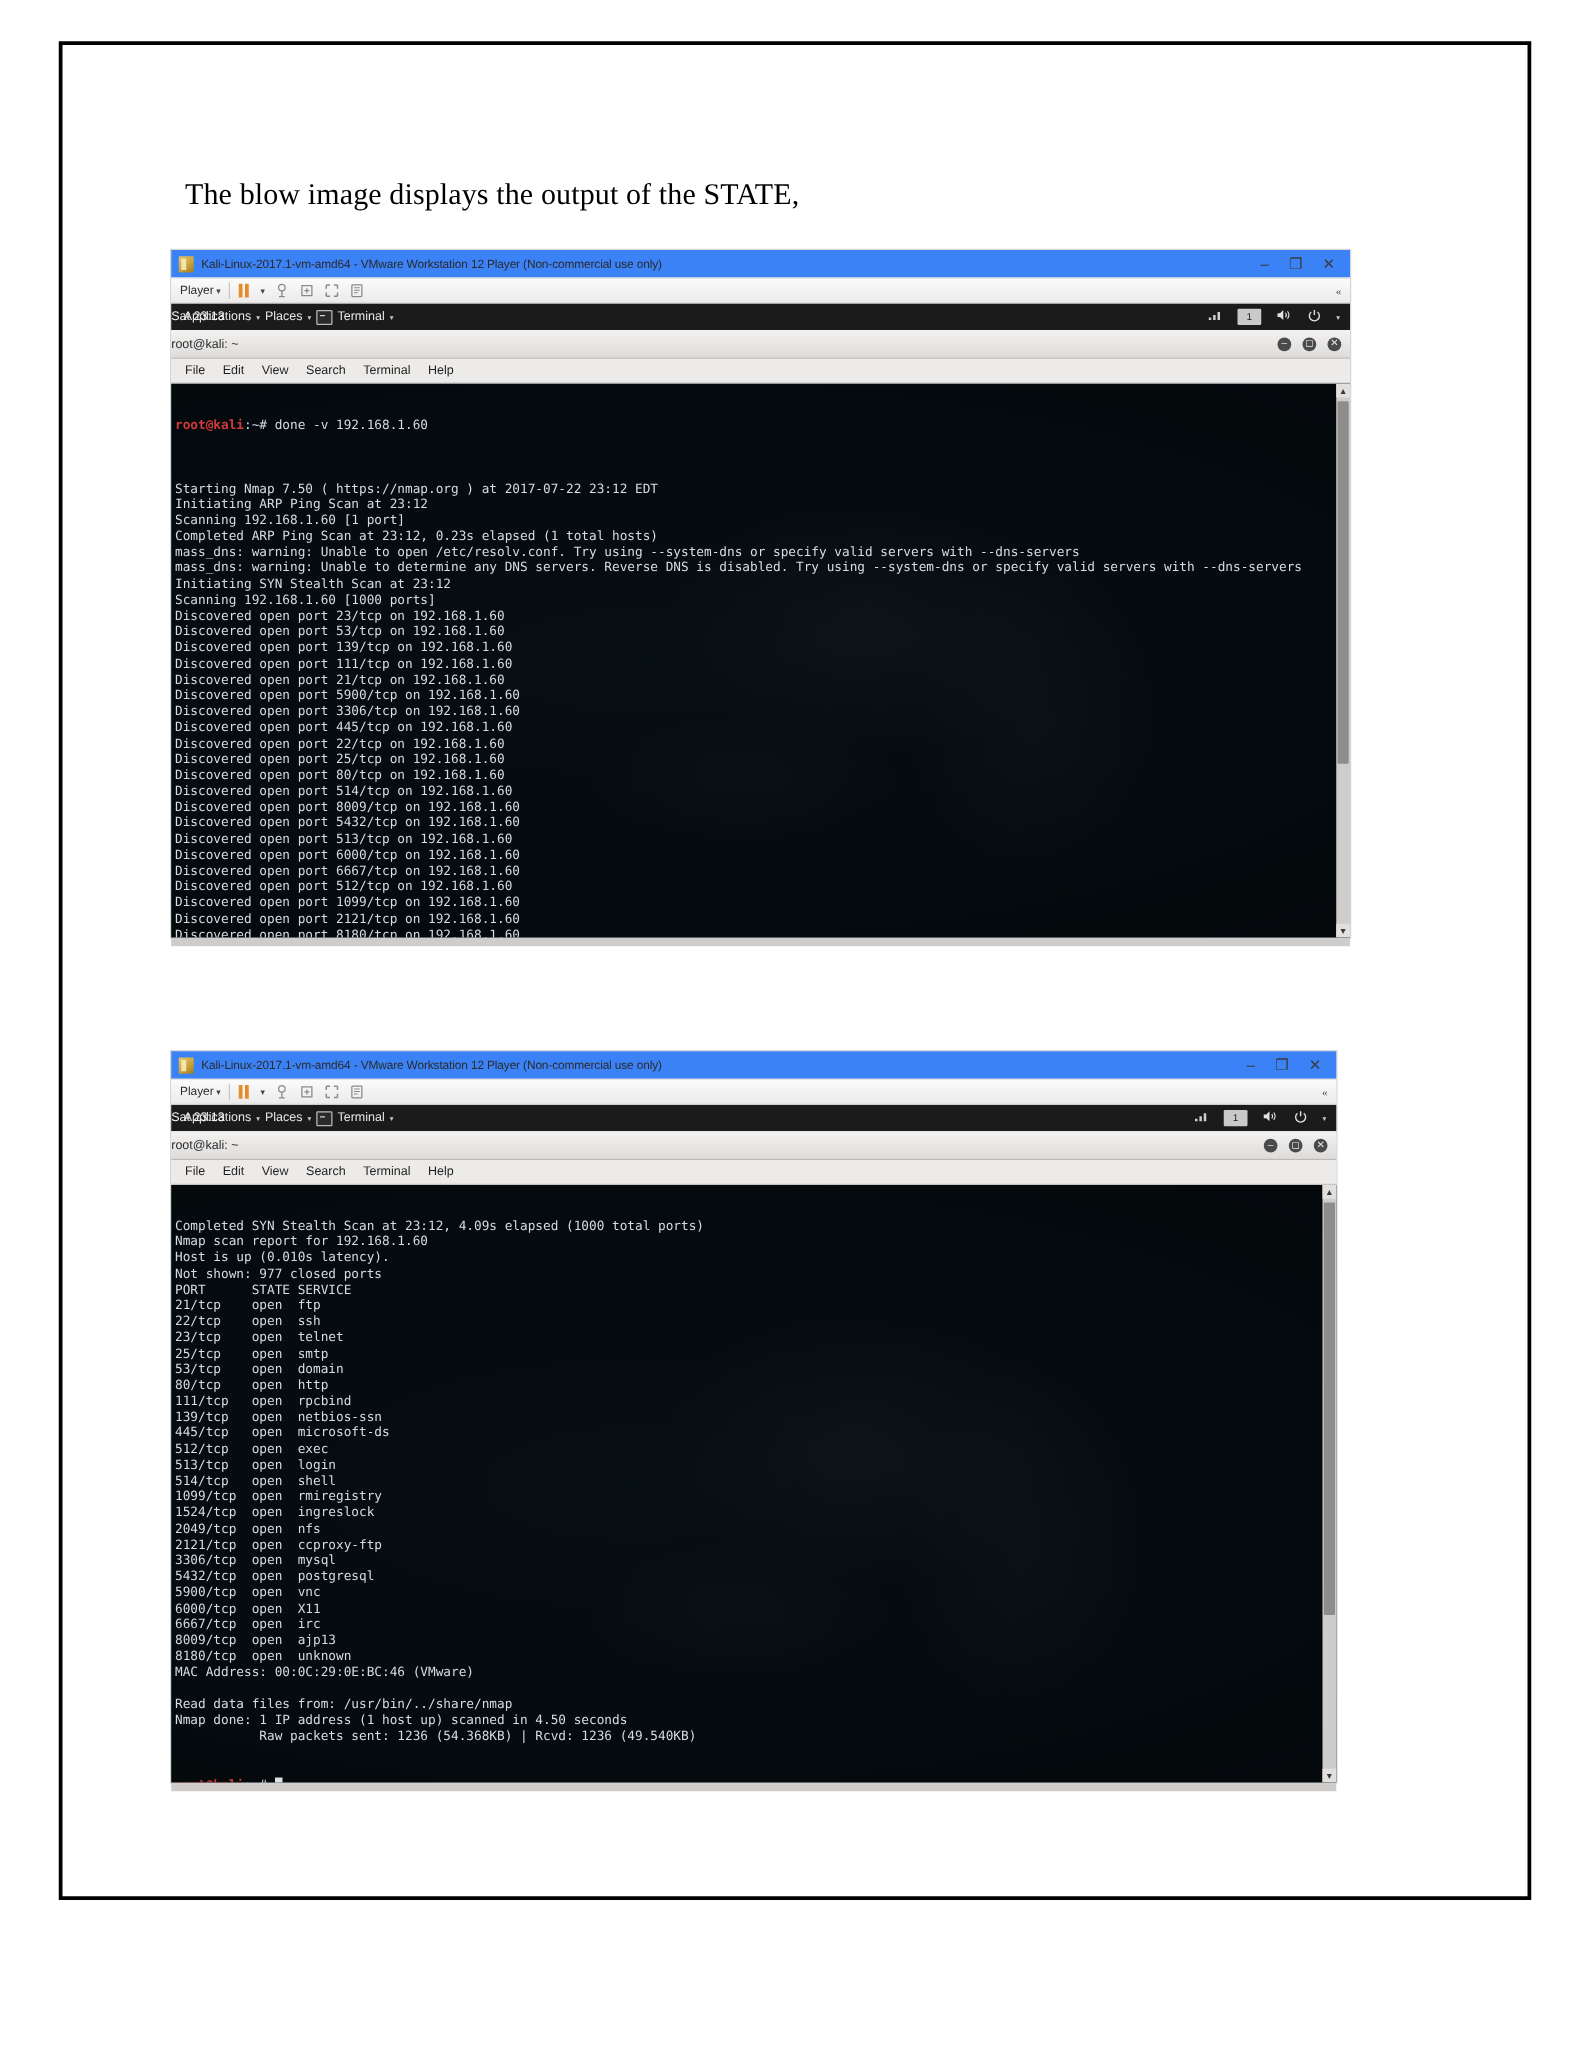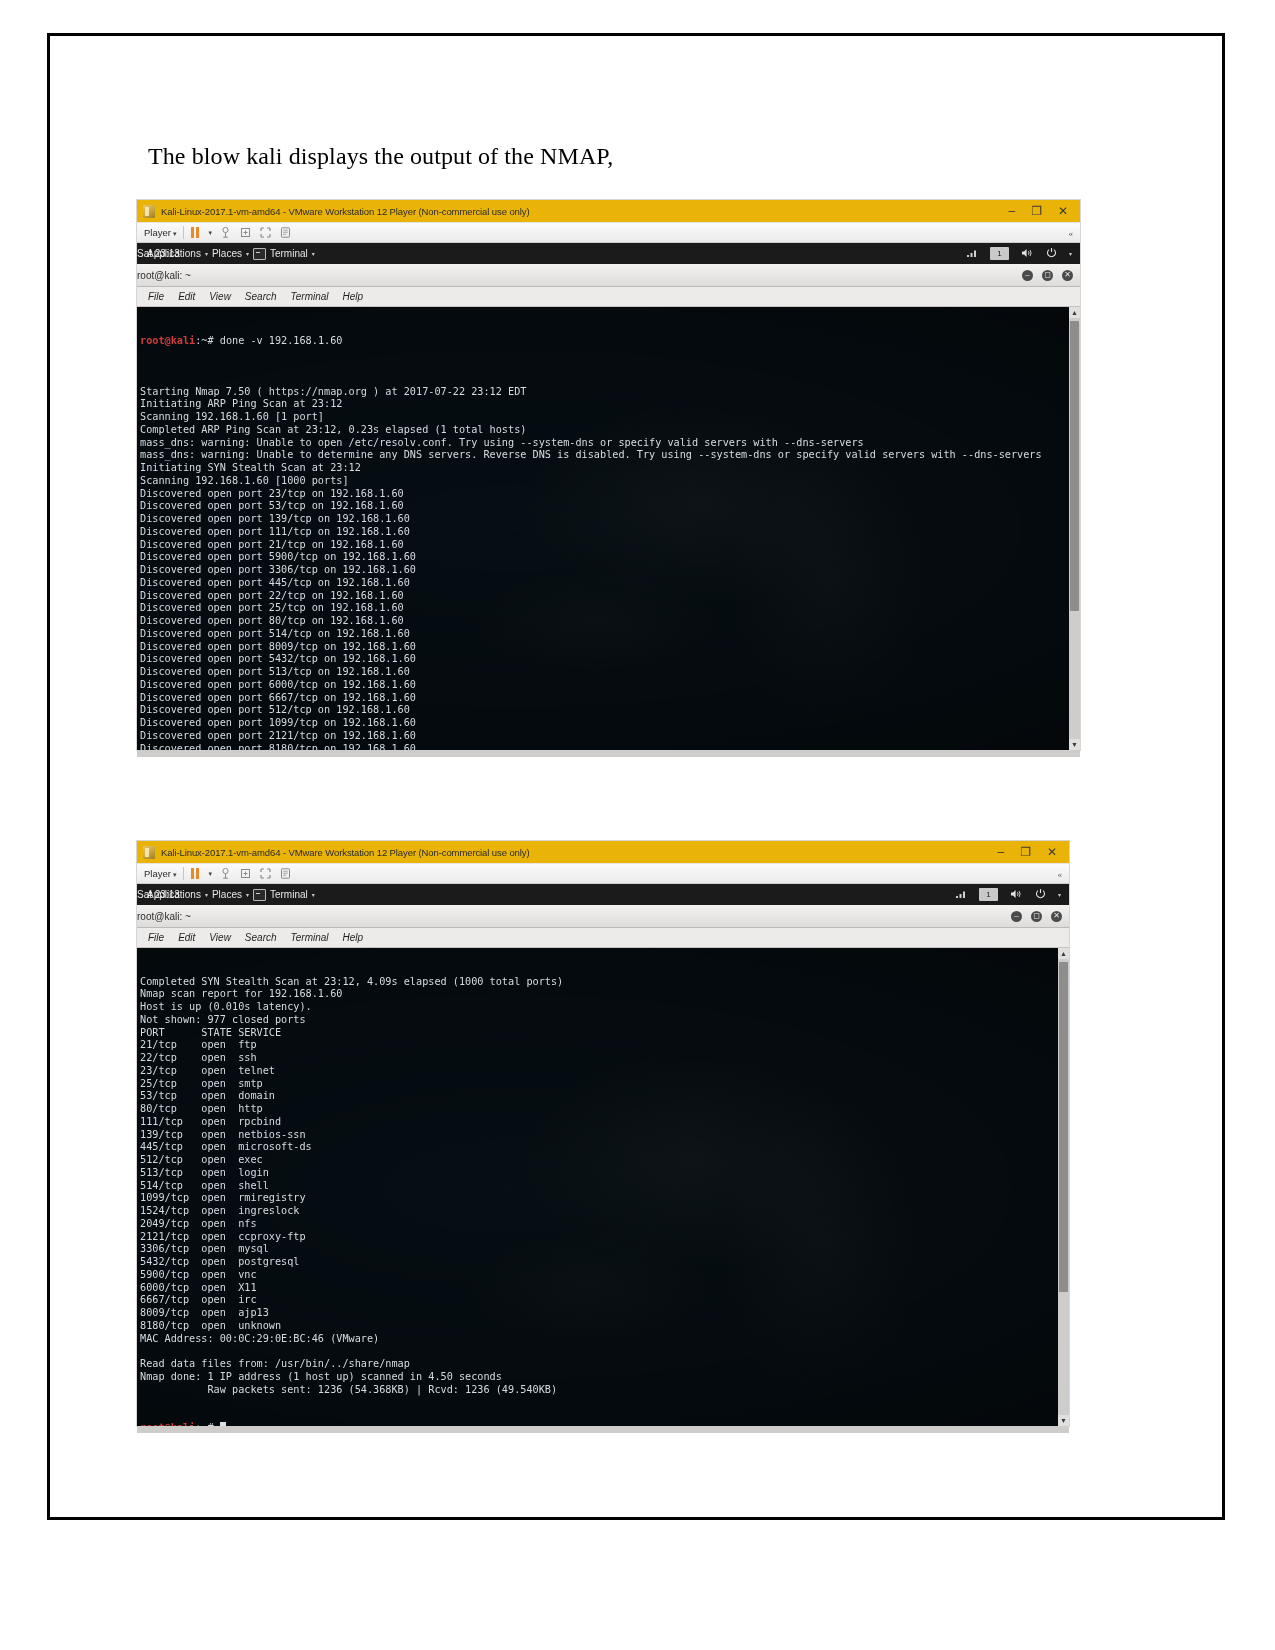--- a/index.html
+++ b/index.html
@@ -51,21 +51,21 @@
     background: #f2f1f0;
     box-shadow: 0 0 0 1px #d8d6d4;
   }
   .vm1 { left: 137px; top: 200px;  width: 943px; height: 550px; }
   .vm2 { left: 137px; top: 841px;  width: 932px; height: 585px; }
 
   
   .vm-titlebar {
     position: relative;
     height: 22px;
-    background: #eab308;
+    background: #3b82f6;
     display: flex;
     align-items: center;
     padding-left: 6px;
     box-sizing: border-box;
   }
   .vm-title-icon {
     width: 12px; height: 13px;
     background: linear-gradient(145deg,#e8c86a 0%,#c9a43c 55%,#9c7c22 100%);
     border-radius: 1px;
     margin-right: 6px;
@@ -205,21 +205,21 @@
     height:20px;
     background:#edebe9;
     border-bottom:1px solid #c6c4c2;
     display:flex;align-items:center;
     padding-left:11px;
     gap:14px;
     box-sizing:border-box;
   }
   .term-menubar span{
     font-family:"Liberation Sans",sans-serif;
-    font-size:10px;color:#1f1f1f;font-style:italic;
+    font-size:10px;color:#1f1f1f;
   }
 
   
   .term-screen{
     position:relative;
     background:#0c1a22;
     overflow:hidden;
   }
   .term-screen::before{
     
@@ -290,21 +290,21 @@
     background:#cfcdcb;
   }
 </style>
 </head>
 <body>
 
 <div class="doc-body">
 
   <div class="page-frame"></div>
 
-  <div class="caption caption-1">The blow kali displays the output of the NMAP,</div>
+  <div class="caption caption-1">The blow image displays the output of the STATE,</div>
 
   <div class="vmware-window vm1">
 
     <div class="vm-titlebar">
       <span class="vm-title-icon"></span>
       <span class="vm-title-text">Kali-Linux-2017.1-vm-amd64 - VMware Workstation 12 Player (Non-commercial use only)</span>
       <span class="vm-win-controls">
         <span>–</span>
         <span>❐</span>
         <span>✕</span>

